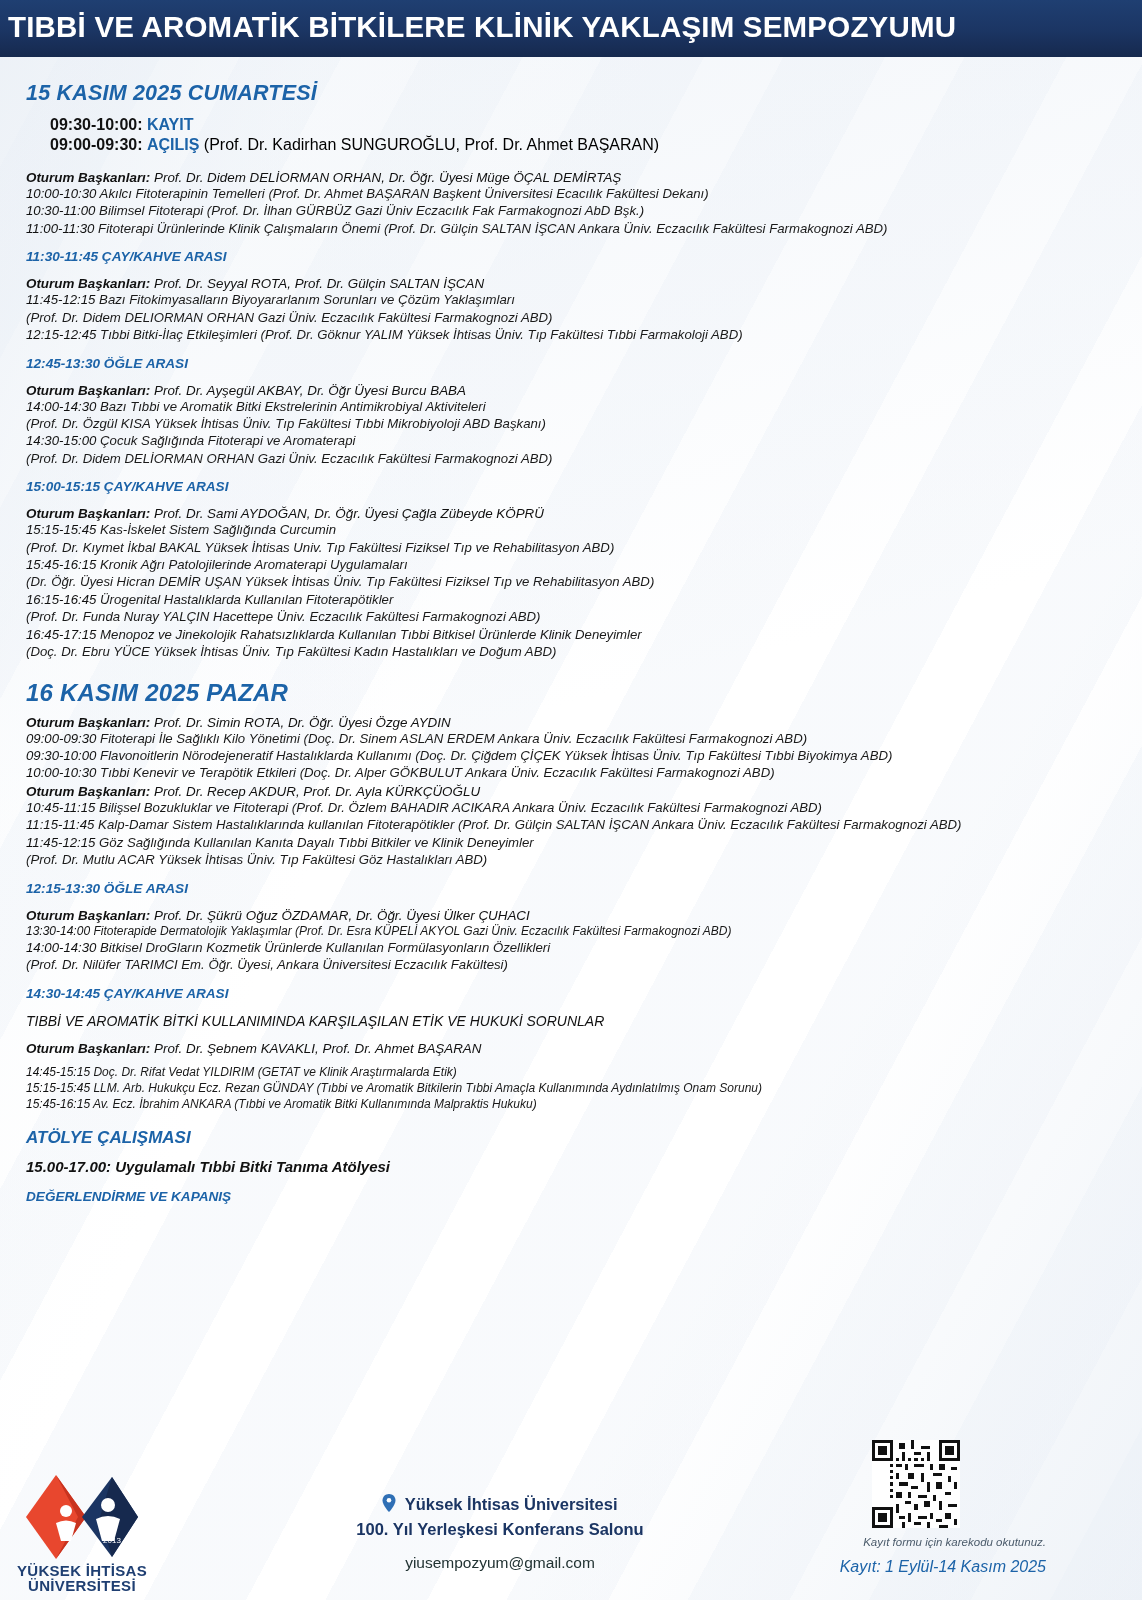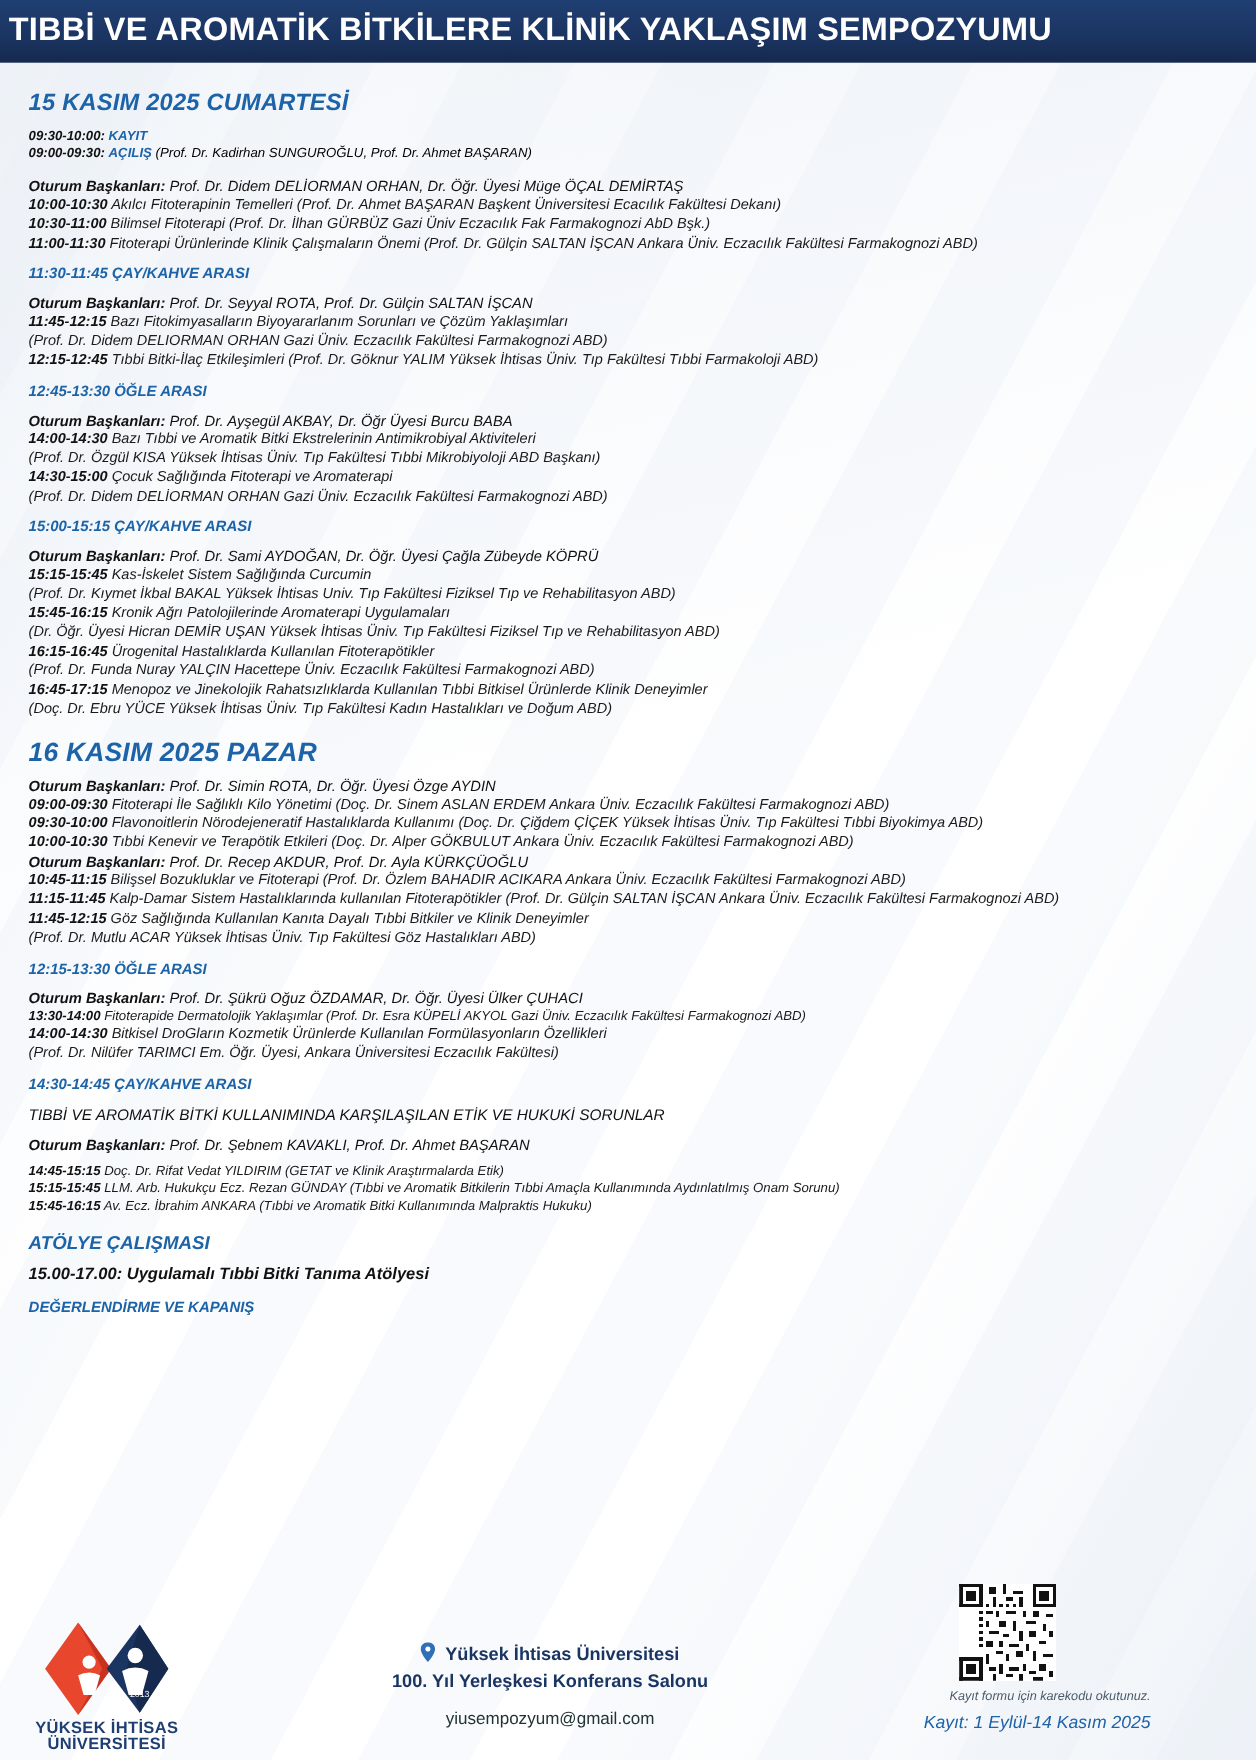--- a/index.html
+++ b/index.html
@@ -85,21 +85,21 @@
     line-height: 1.32;
     color: #1a1a1a;
     font-style: italic;
     white-space: nowrap;
   }
   .line.bigger {
     font-size: 12px;
     line-height: 1.35;
   }
   .time {
-    font-weight: bold;
+    font-weight: normal;
     font-style: italic;
     color: #111111;
   }
   .chair {
     font-size: 13.4px;
     font-style: italic;
     color: #111;
     white-space: nowrap;
   }
   .chair b { font-weight: bold; }
@@ -108,24 +108,24 @@
     font-style: italic;
     font-weight: bold;
     font-size: 13.6px;
     margin: 12px 0 12px 0;
   }
   .block { margin-bottom: 2px; }
   .spacer-8 { height: 8px; }
   .spacer-14 { height: 14px; }
 
   .opening {
-    font-size: 12px;
-    font-style: italic;
+    font-size: 16px;
     margin-bottom: 2px;
     white-space: nowrap;
+    margin-left: 24px;
   }
   .opening .lbl { color: #1c63a8; font-weight: bold; }
   .opening .tm { color: #111; font-weight: bold; }
 
   .panel-title {
     color: #1c63a8;
     font-style: italic;
     font-weight: bold;
     font-size: 19px;
     margin: 14px 0 10px 0;
@@ -161,21 +161,21 @@
   
   .footer {
     position: absolute;
     left: 0;
     bottom: 0;
     width: 1142px;
     height: 170px;
   }
   .logo {
     position: absolute;
-    left: 17px;
+    left: 2px;
     bottom: 6px;
     width: 160px;
     text-align: center;
   }
   .logo-mark {
     position: relative;
     width: 120px;
     height: 92px;
     margin: 0 auto;
   }

